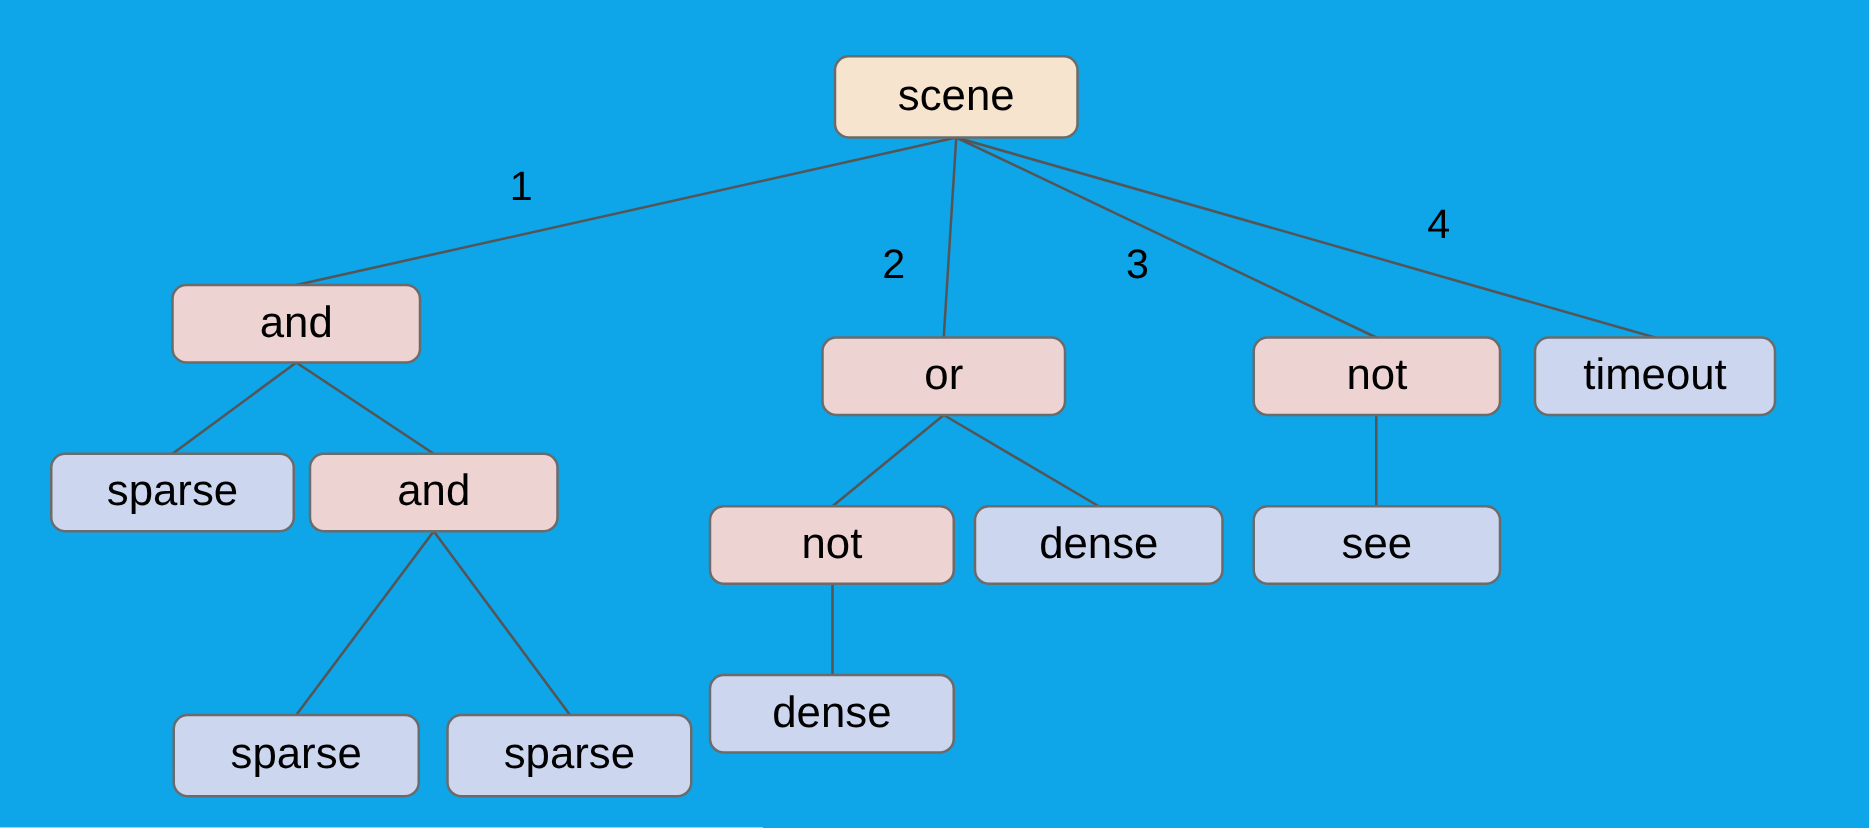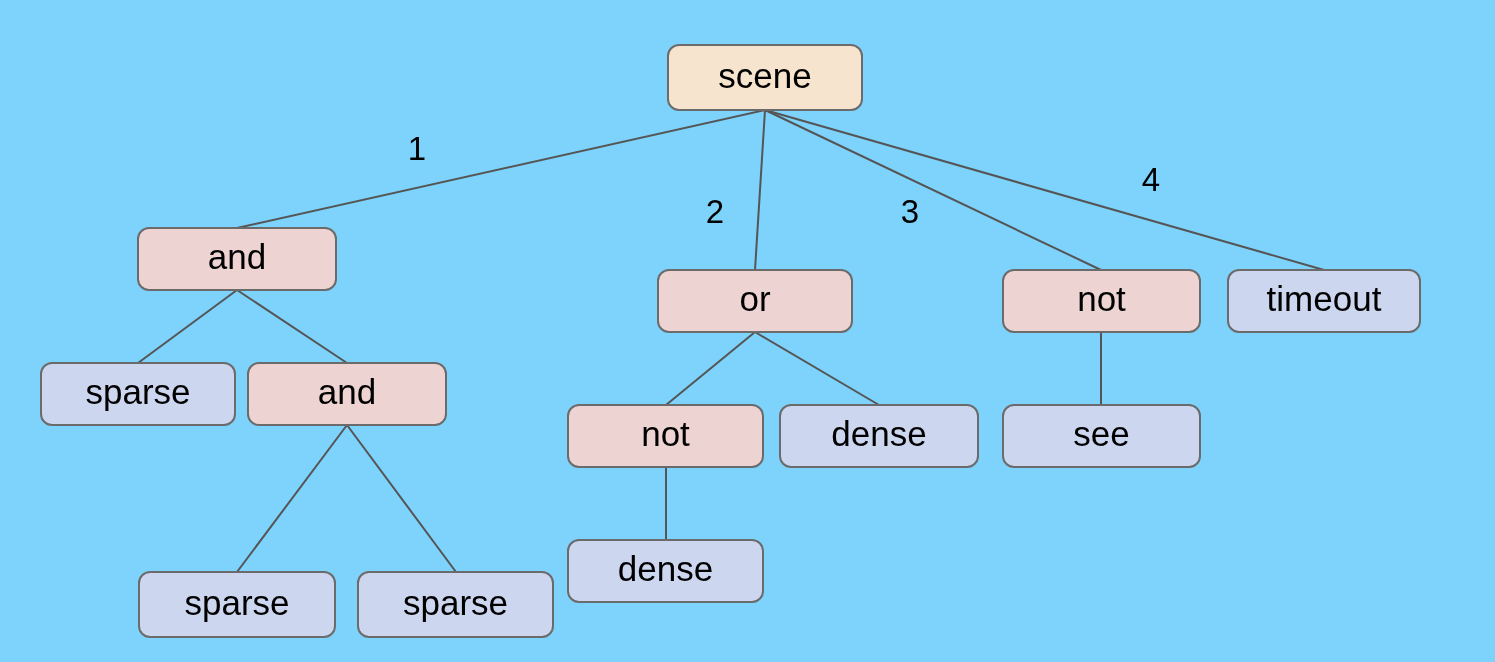--- a/index.html
+++ b/index.html
@@ -10,21 +10,21 @@
   body {
     width: 1495px;
     height: 662px;
     font-family: "Liberation Sans", sans-serif;
     overflow: hidden;
   }
   #diagram-root {
     position: relative;
     width: 1495px;
     height: 662px;
-    background: #7dd3fc;
+    background: #0ea5e9;
   }
   svg#tree-svg {
     position: absolute;
     left: 0;
     top: 0;
     width: 1495px;
     height: 662px;
     display: block;
   }
   .edge-line {

